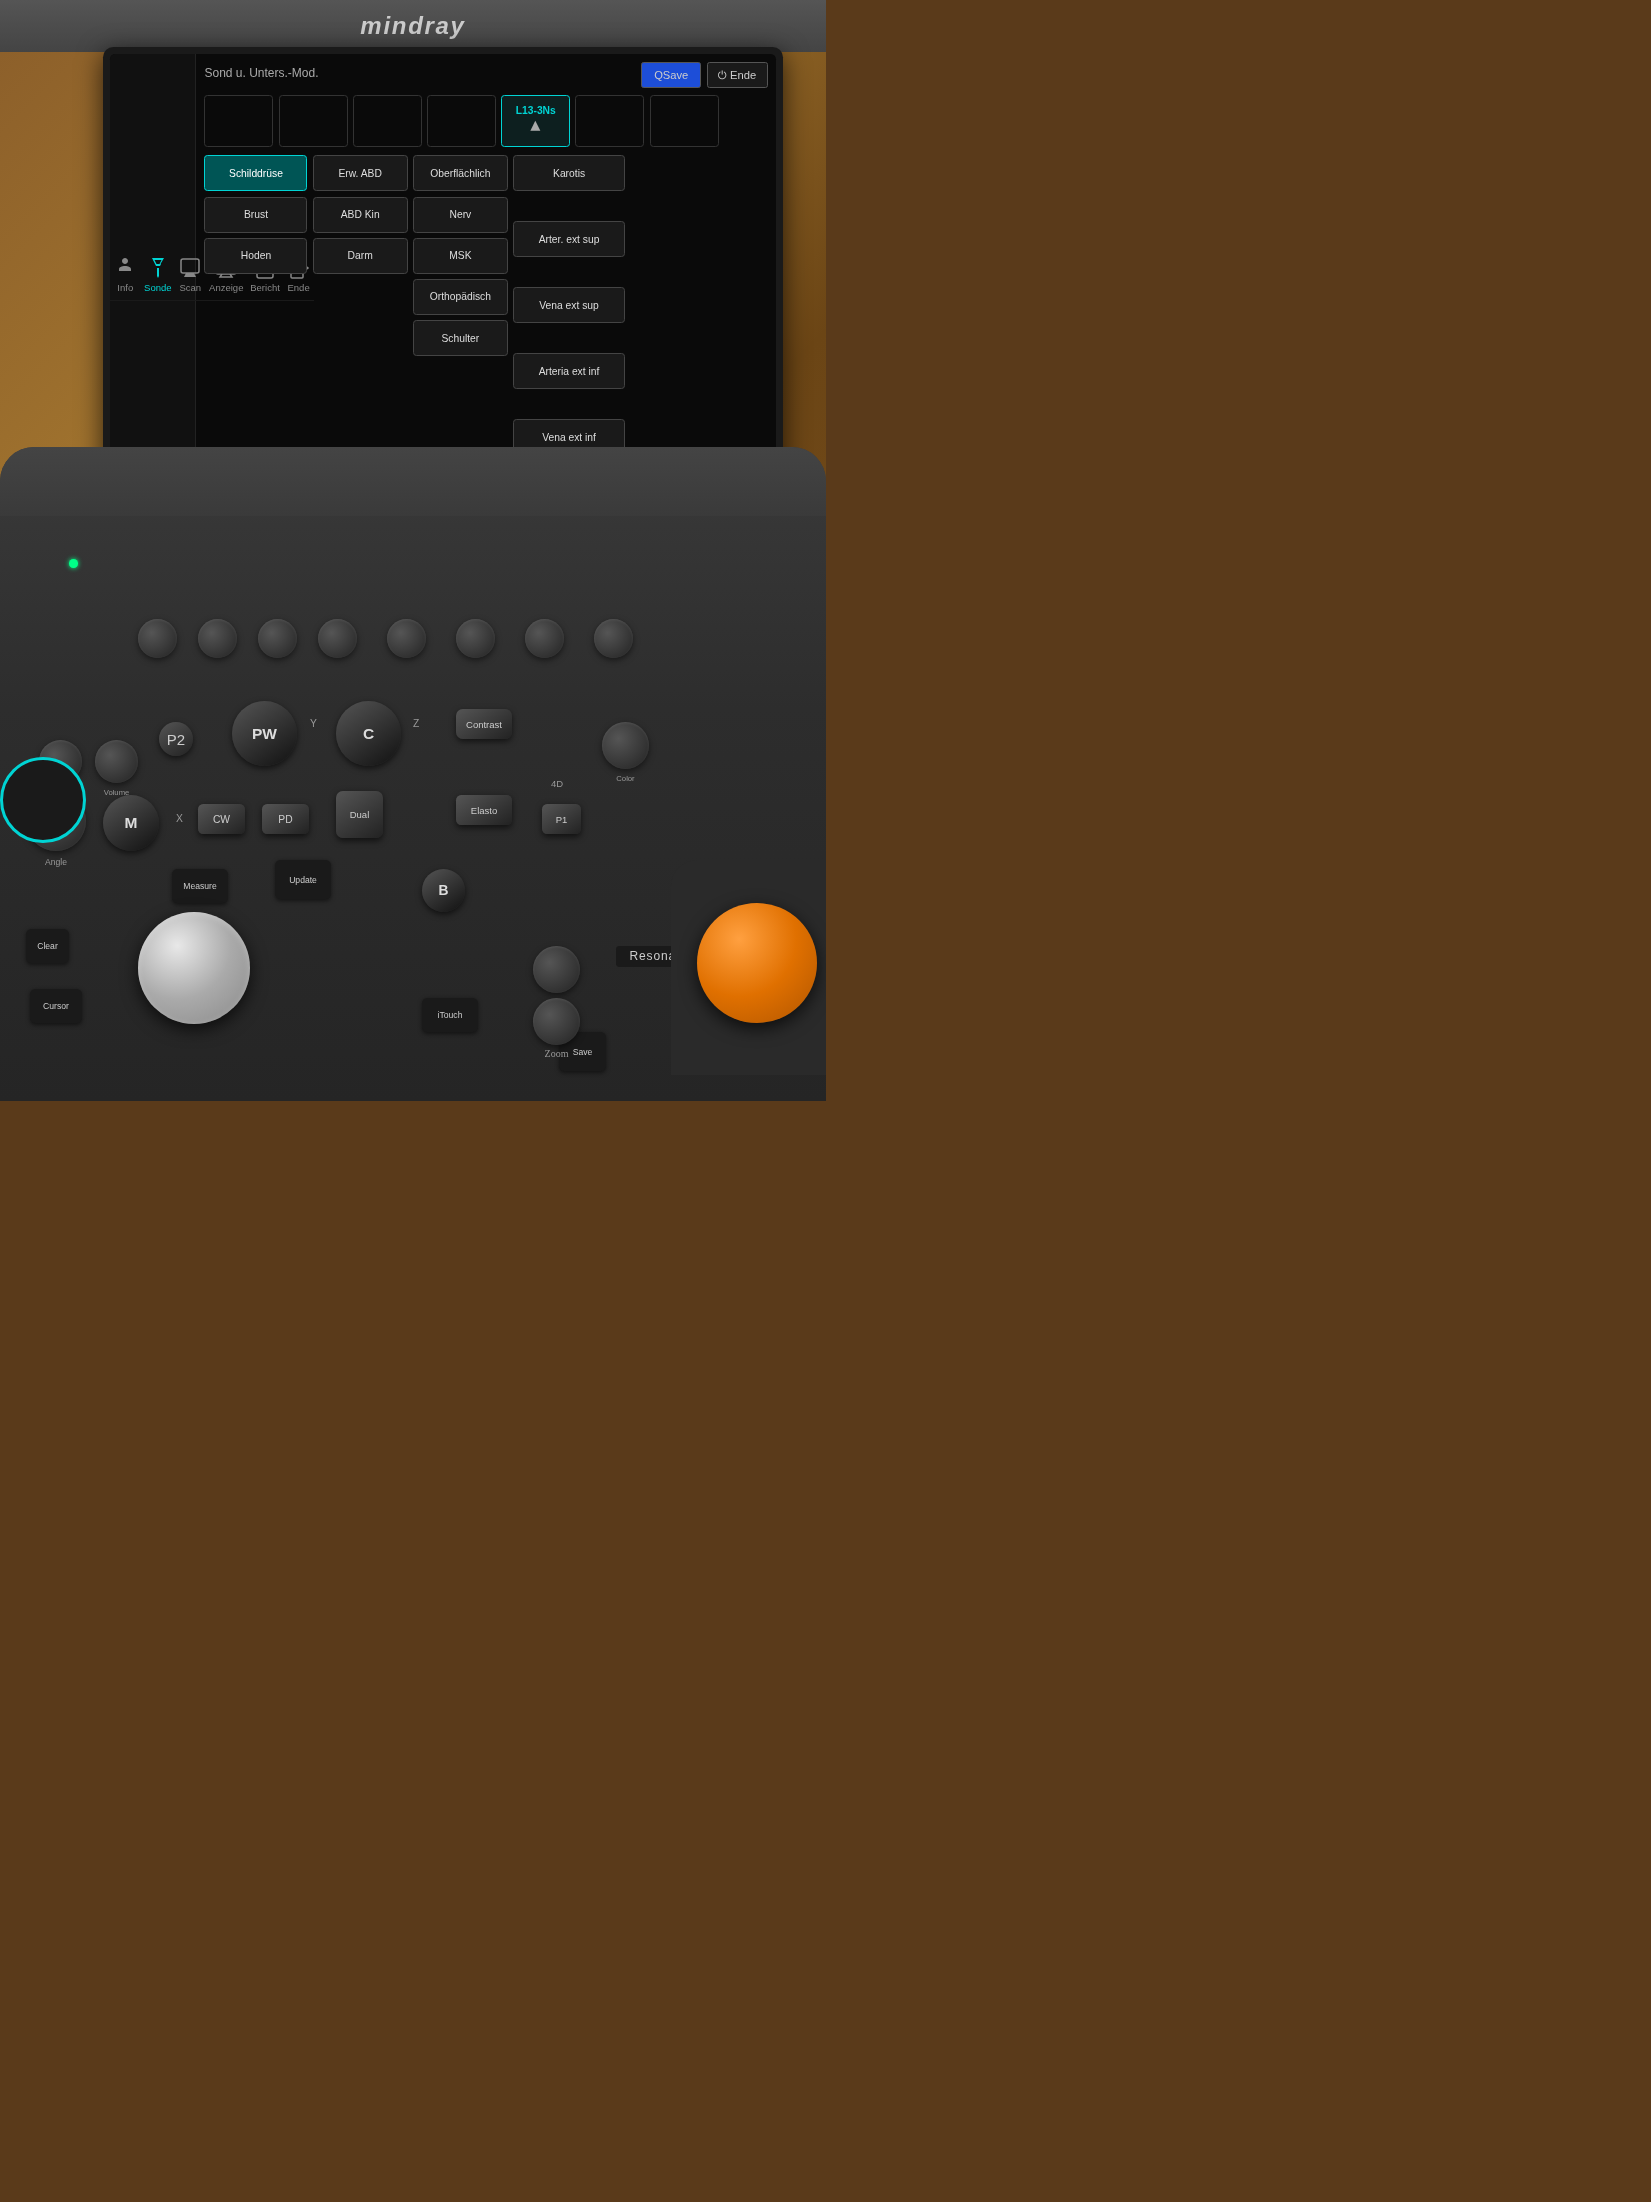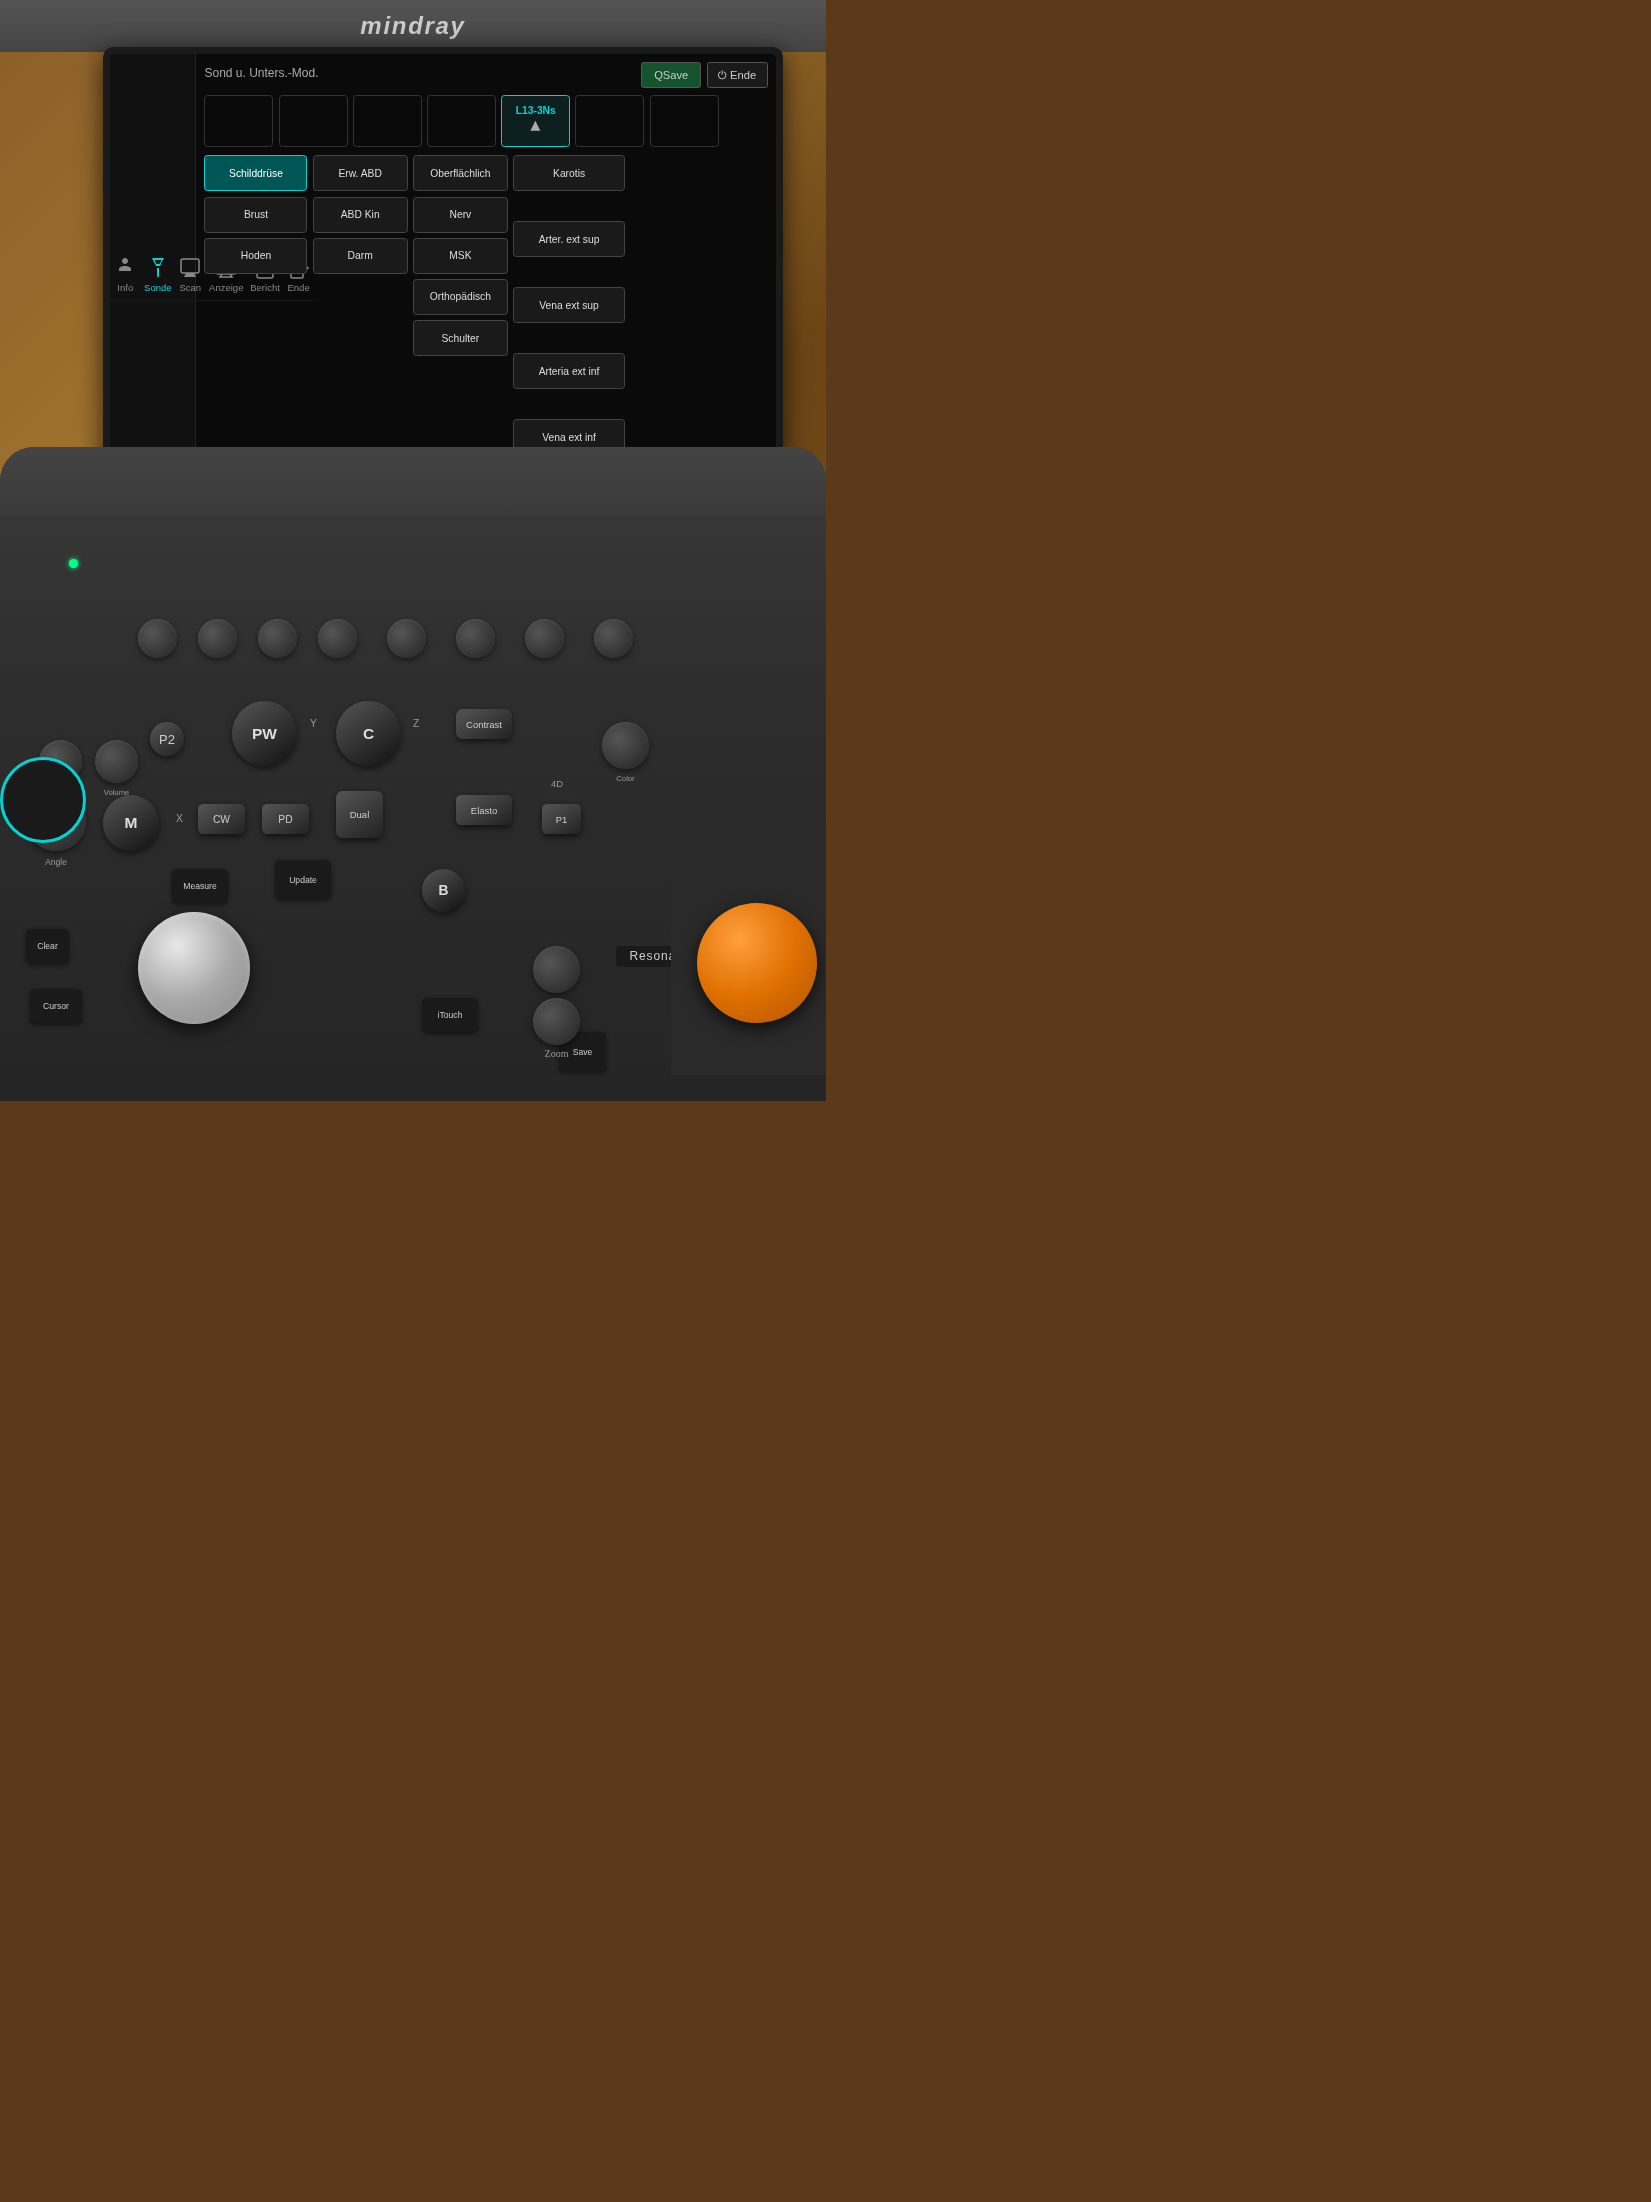--- a/index.html
+++ b/index.html
@@ -113,21 +113,21 @@
     .section-title {
       color: #aaa;
       font-size: 12px;
       margin-top: 3.4px;
     }
     .top-buttons {
       display: flex;
       gap: 5.2px;
     }
     .btn-qsave {
-      background: #14532d;
+      background: #1d4ed8;
       color: #ccc;
       border: 0.9px solid #555;
       padding: 5.2px 12px;
       font-size: 11.2px;
       cursor: pointer;
       border-radius: 2.6px;
     }
     .btn-ende {
       background: #1a1a1a;
       color: #ccc;
@@ -484,21 +484,21 @@
 
   <div class="knob" style="width:39px;height:39px;top:172px;left:138px;"></div>
   <div class="knob" style="width:39px;height:39px;top:172px;left:198px;"></div>
   <div class="knob" style="width:39px;height:39px;top:172px;left:258px;"></div>
   <div class="knob" style="width:39px;height:39px;top:172px;left:318px;"></div>
   <div class="knob" style="width:39px;height:39px;top:172px;left:387px;"></div>
   <div class="knob" style="width:39px;height:39px;top:172px;left:456px;"></div>
   <div class="knob" style="width:39px;height:39px;top:172px;left:525px;"></div>
   <div class="knob" style="width:39px;height:39px;top:172px;left:594px;"></div>
 
-  <div class="btn-round" style="width:34px;height:34px;top:275px;left:150px;background:linear-gradient(145deg,#555,#222);color:#ccc;font-size:13px;">
+  <div class="btn-round" style="width:34px;height:34px;top:275px;left:159px;background:linear-gradient(145deg,#555,#222);color:#ccc;font-size:15px;">
     <span>P2</span>
   </div>
 
   <div class="btn-round" style="width:65px;height:65px;top:254px;left:232px;background:linear-gradient(145deg,#555,#111);color:#ddd;font-size:15.5px;font-weight:bold;">
     <span>PW</span>
   </div>
 
   <div style="position:absolute;top:271px;left:310px;color:#999;font-size:10.3px;">Y</div>
 
   <div class="btn-round" style="width:65px;height:65px;top:254px;left:336px;background:linear-gradient(145deg,#555,#111);color:#ddd;font-size:15.5px;font-weight:bold;">

